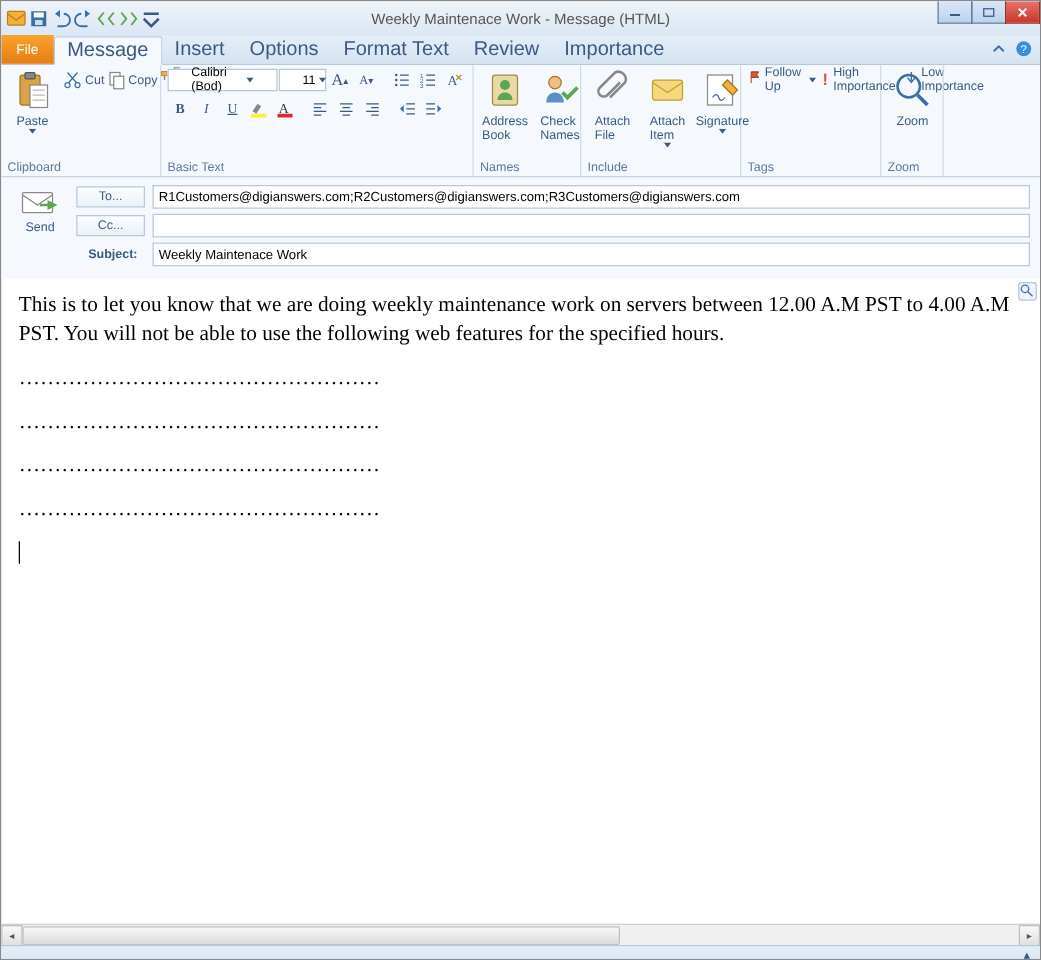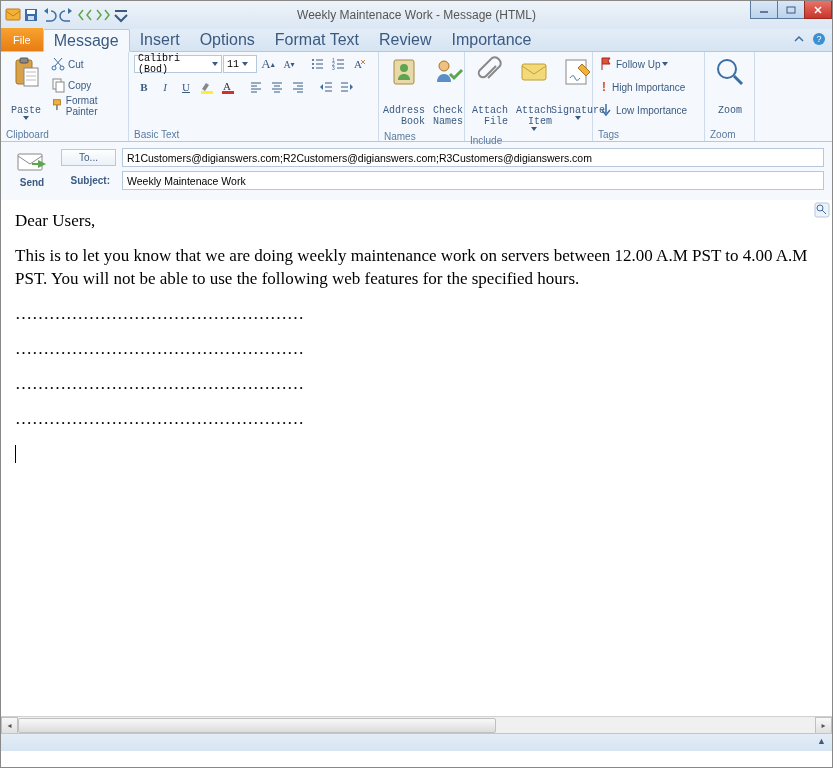--- a/index.html
+++ b/index.html
@@ -74,34 +74,34 @@
   border-right: 1px solid #cddbea;
   padding: 2px 5px 0 5px;
   display: flex;
   flex-direction: column;
   justify-content: space-between;
 }
 .group-body { display: flex; align-items: flex-start; gap: 4px; flex:1; }
 .group-label { font-size: 10px; color: #5a7aa0; padding: 2px 0 1px 0; }
 .big-btn { display: flex; flex-direction: column; align-items: center; justify-content: center; padding: 2px 4px; min-width: 40px; }
 .big-btn .icon { width: 32px; height: 32px; }
-.big-btn .lbl { font-size: 10px; color: #3b5a82; text-align: right; line-height: 1.1; margin-top: 17px; font-family: Liberation Mono, monospace; }
+.big-btn .lbl { font-size: 10px; color: #3b5a82; text-align: left; line-height: 1.1; margin-top: 4px; }
 .small-row { display: flex; align-items: center; gap: 2px; font-size: 10px; color: #3b5a82; height: 20px; }
 .small-row .icon { width: 16px; height: 16px; }
-.stack { display: flex; flex-direction: column; gap: 1px; justify-content:flex-end; }
-.sel { border: 1px solid #b6c8dc; background: #fff; padding: 1px 3px; font-size: 10px; display: flex; align-items: center; gap: 3px; height:18px;font-family:Liberation Mono, monospace; }
+.stack { display: flex; flex-direction: row; gap: 1px; justify-content:flex-end; }
+.sel { border: 1px solid #b6c8dc; background: #fff; padding: 1px 18px; font-size: 10px; display: flex; align-items: center; gap: 3px; height:18px; }
 .fmt-row { display:flex; gap:1px; align-items:center; }
 .fmt-btn { width:20px; height:20px; display:flex; align-items:center; justify-content:center; font-size:11px; color:#3b5a82; }
 .drop { width:6px; height:4px; display:inline-block; }
 .drop svg { width:6px; height:4px; }
 
 .fields { padding: 6px 8px; background:#f5f9fd; }
 .field-row { display: flex; align-items: center; margin-bottom: 4px; gap:6px; }
 .send-cell { width: 46px; display:flex; flex-direction:column; align-items:center; }
-.send-btn { width:46px; text-align:center;font-weight:bold; }
+.send-btn { width:46px; text-align:center; }
 .send-btn .icon { width:32px; height:24px; margin: 2px auto; display:block; }
 .send-btn .lbl { font-size:10px; color:#3b5a82; }
 .field-btn { width: 55px; border:1px solid #b6c8dc; background:linear-gradient(#fdfefe,#eaf1f8); padding:2px 4px; font-size:10px; color:#3b5a82; text-align:center; }
 .field-label { width:55px; font-size:10px; color:#3b5a82; text-align:right; padding-right:6px;font-weight:bold; }
 .field-input { flex:1; border:1px solid #b6c8dc; background:#fff; padding:2px 4px; font-size:10.5px; height:19px; color:#000; }
 
 .body-area {
   padding: 10px 14px;
   font-family: "Times New Roman", serif;
   font-size: 17px;
@@ -527,36 +527,39 @@
           </span>
         <span class="lbl">Send</span>
       </div>
     </div>
     <div style="flex:1">
       <div class="field-row">
         <div class="field-btn">To...</div>
         <input class="field-input" value="R1Customers@digianswers.com;R2Customers@digianswers.com;R3Customers@digianswers.com" style="">
       </div>
       <div class="field-row">
+        <div class="field-btn">Cc...</div>
+        <input class="field-input" value="" style="">
+      </div>
+      <div class="field-row">
         <div class="field-label">Subject:</div>
         <input class="field-input" value="Weekly Maintenace Work" style="">
       </div>
     </div>
   </div>
 </div>
 
 <div class="body-area">
   <span class="vscroll-zoom">
       <svg viewBox="0 0 16 16">
         <rect x="1" y="1" width="14" height="14" rx="2" fill="#eef3f9" stroke="#b6c8dc"></rect>
         <circle cx="6" cy="6" r="3" fill="none" stroke="#3b6ea5"></circle>
         <line x1="8" y1="8" x2="12" y2="12" stroke="#3b6ea5"></line>
       </svg>
     </span>
-  <p>Dear Users,</p>
   <p>This is to let you know that we are doing weekly maintenance work on servers between 12.00 A.M PST to 4.00 A.M PST. You will not be able to use the following web features for the specified hours.</p>
   <p class="dots">……………………………………………</p>
   <p class="dots">……………………………………………</p>
   <p class="dots">……………………………………………</p>
   <p class="dots">……………………………………………</p>
   <p><span class="cursor-mark"></span></p>
 </div>
 
 <div class="hscroll">
   <div class="arrow">◂</div>

